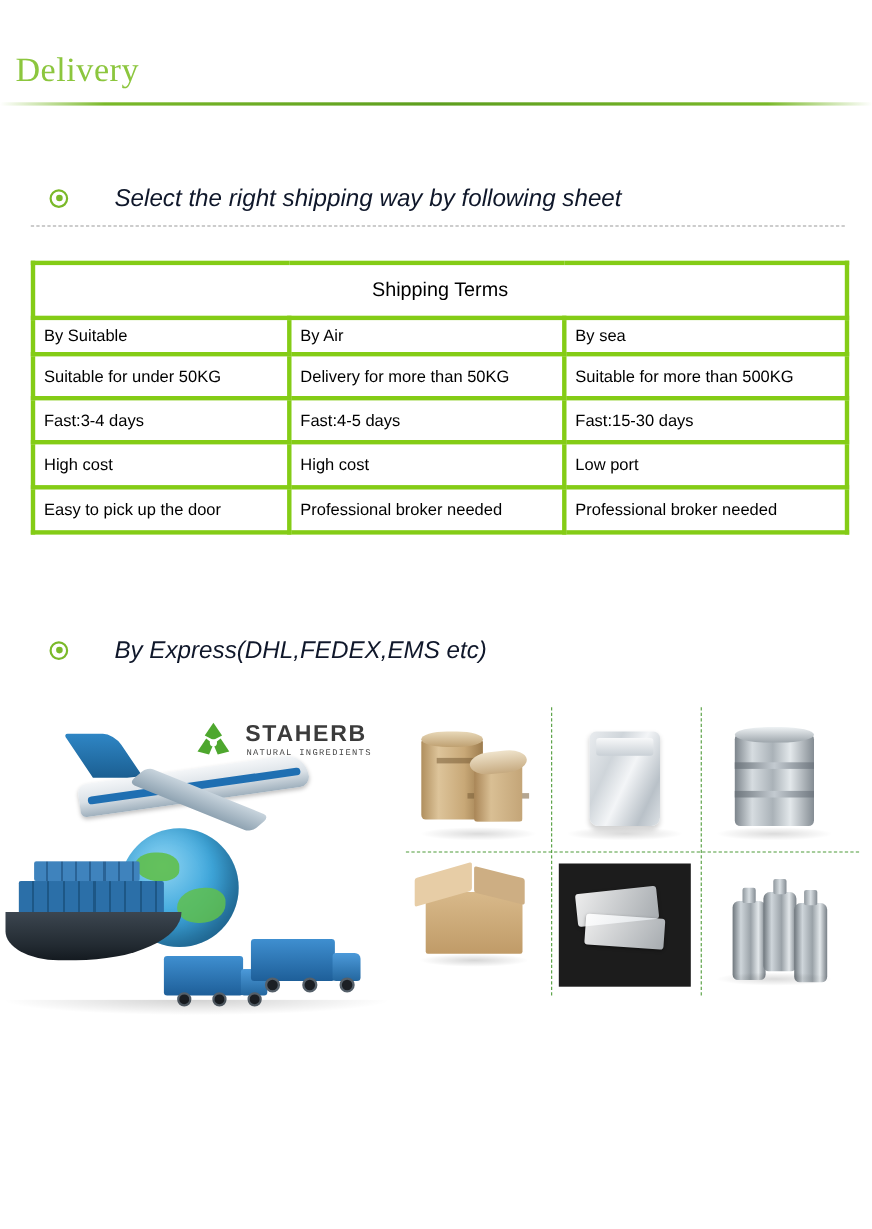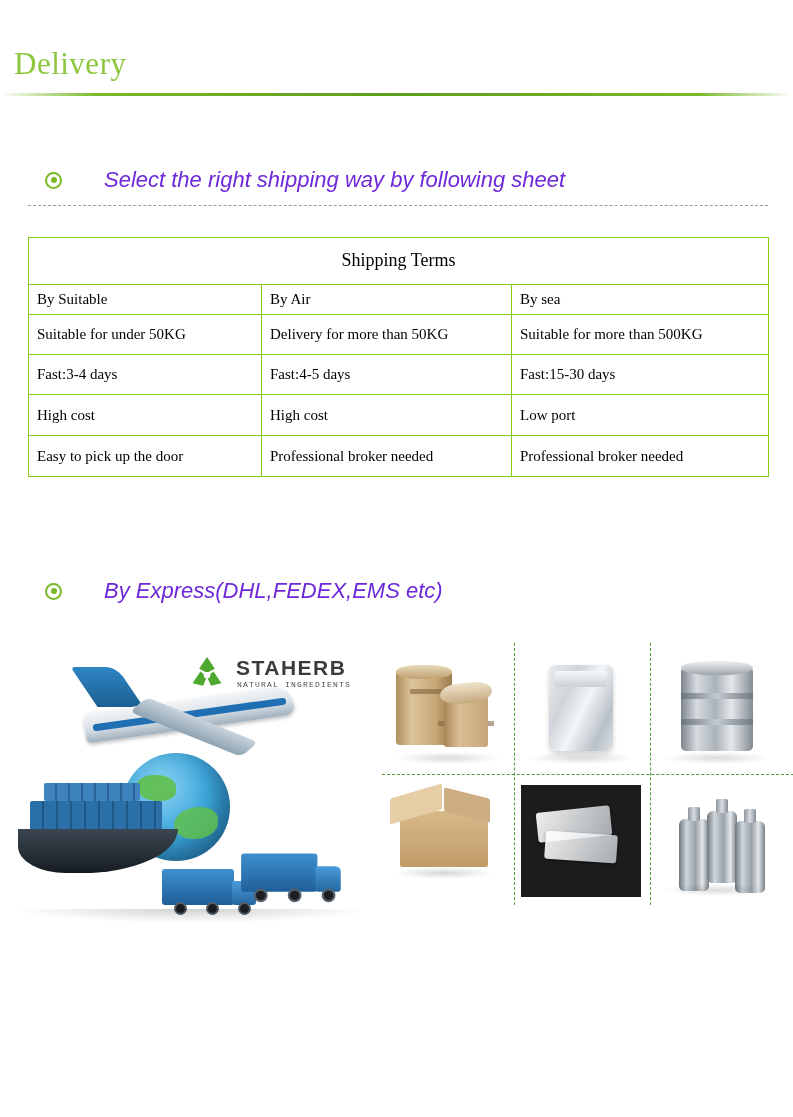--- a/index.html
+++ b/index.html
@@ -67,21 +67,21 @@
     width: 6px;
     height: 6px;
     border-radius: 50%;
     background: #7ab929;
   }
   .bullet-text {
     margin-left: 42px;
     font-size: 22px;
     font-style: italic;
     font-family: "Liberation Sans", sans-serif;
-    color: #6d28d9;
+    color: #0f172a;
     white-space: nowrap;
   }
 
   .row1 { left: 45px; top: 167px; }
   .row2 { left: 45px; top: 578px; }
 
   .dotted-rule {
     position: absolute;
     left: 28px;
     top: 205px;
@@ -93,44 +93,44 @@
   
   .ship-table {
     position: absolute;
     left: 28px;
     top: 237px;
     width: 740px;
     border-collapse: collapse;
     table-layout: fixed;
   }
   .ship-table td, .ship-table th {
-    border: 1px solid #84cc16;
+    border: 4px solid #84cc16;
     font-size: 15px;
-    font-family: Liberation Serif, serif;
+    font-family: Liberation Sans, sans-serif;
     font-weight: 400;
     color: #000000;
     padding: 6px 8px;
     vertical-align: middle;
     text-align: left;
   }
   .ship-table .title-cell {
     text-align: center;
     font-size: 18px;
     padding: 12px 8px 13px;
   }
   .ship-table tbody tr { height: 40px; }
   .ship-table tbody tr.tall { height: 41px; }
   .col-a { width: 233px; }
   .col-b { width: 250px; }
   .col-c { width: 257px; }
 
   
   .media-area {
     position: absolute;
-    left: 14px;
+    left: 1px;
     top: 625px;
     width: 738px;
     height: 340px;
   }
 
   
   .logistics-art {
     position: absolute;
     left: 0;
     top: 8px;

